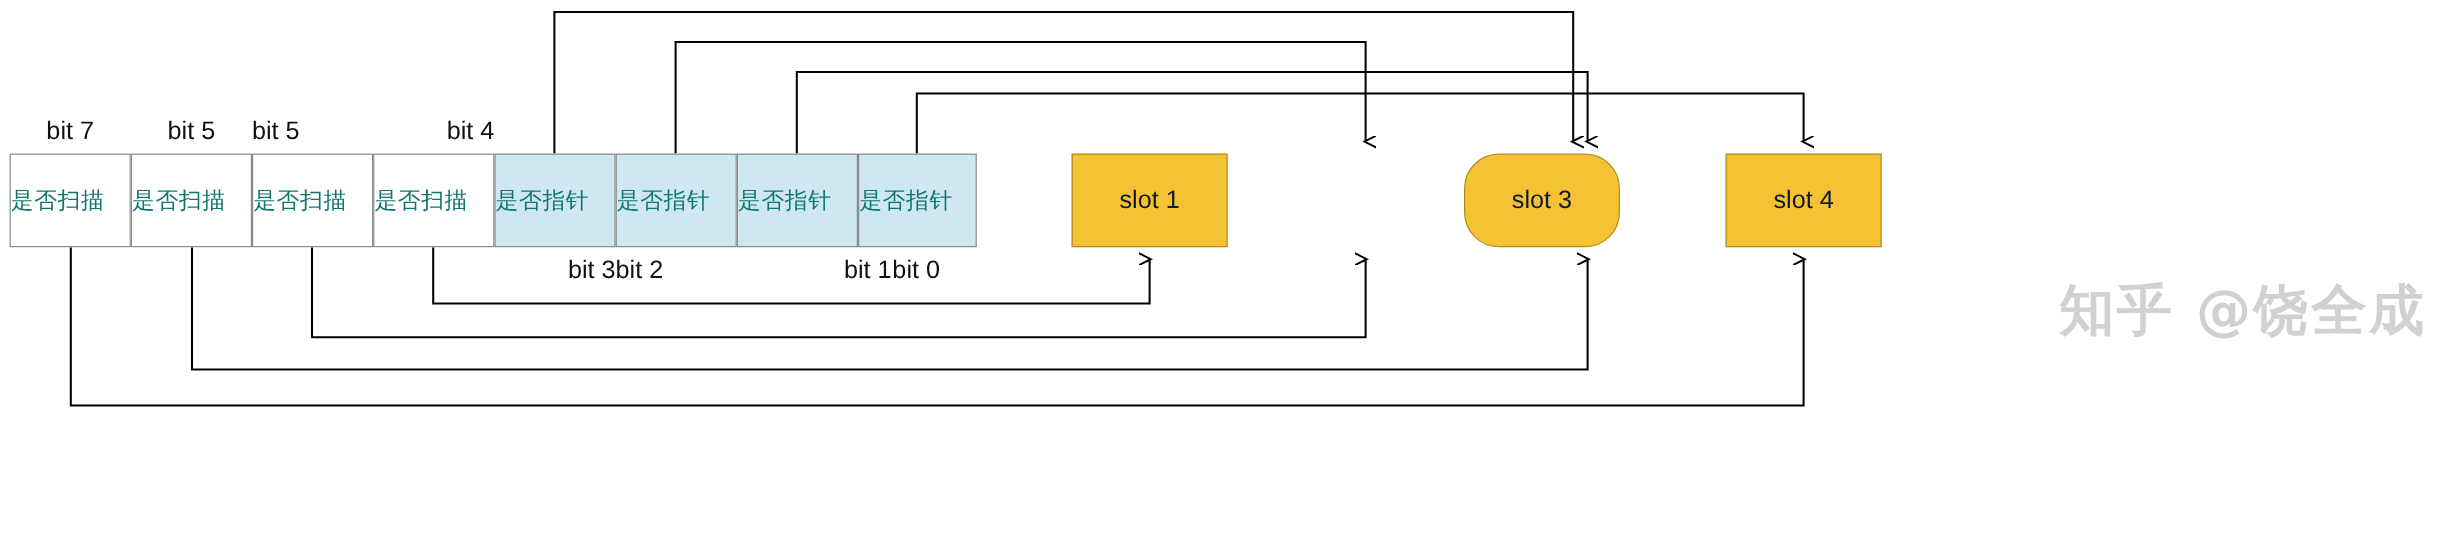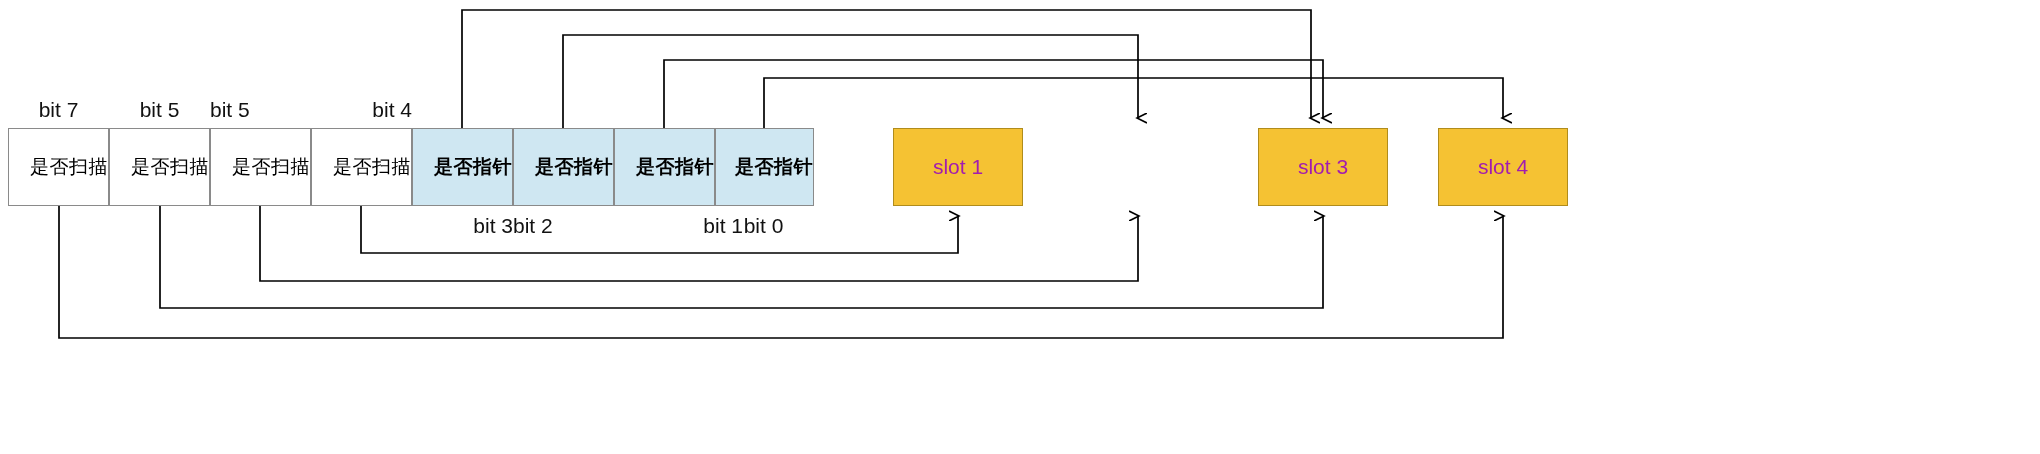--- a/index.html
+++ b/index.html
@@ -3,32 +3,32 @@
 <meta charset="utf-8">
 <style>
   html,body{margin:0;padding:0;background:#ffffff;}
   body{width:2040px;height:454px;overflow:hidden;font-family:"Liberation Sans","DejaVu Sans",sans-serif;}
   #stage{position:relative;width:2040px;height:324px;background:#ffffff;}
   svg.wires{position:absolute;left:0;top:0;width:2040px;height:454px;overflow:visible;}
 
   .cell{
     position:absolute;box-sizing:border-box;
     border:1px solid #8a8a8a;
-    display:flex;align-items:center;justify-content:flex-end;
-    font-size:19px;color:#000000;letter-spacing:.5px;
+    display:flex;align-items:center;justify-content:flex-start;
+    font-size:19px;color:#0f766e;letter-spacing:.5px;
     font-family:"DejaVu Sans","Liberation Sans",sans-serif;
   }
   .cell.scan{background:#ffffff;}
-  .cell.ptr{background:#cfe7f2;font-weight:bold;}
+  .cell.ptr{background:#cfe7f2;}
 
   .slot{
     position:absolute;box-sizing:border-box;
     background:#f5c233;border:1px solid #b08c1c;
     display:flex;align-items:center;justify-content:center;
-    font-size:21px;color:#a21caf;
+    font-size:21px;color:#0f172a;
     font-family:"Liberation Sans","DejaVu Sans",sans-serif;
   }
 
   .bitlabel{
     position:absolute;font-size:21px;color:#111;
     font-family:"Liberation Sans","DejaVu Sans",sans-serif;
     white-space:nowrap;
   }
 
   .watermark{
@@ -98,21 +98,22 @@
   </div>
 
   <div class="bitlabel" style="left:412px;top:214px;width:101px;text-align:right;">bit 3</div>
   <div class="bitlabel" style="left:513px;top:214px;width:101px;">bit 2</div>
   <div class="bitlabel" style="left:642px;top:214px;width:101px;text-align:right;">bit 1</div>
   <div class="bitlabel" style="left:713px;top:214px;width:101px;text-align:center;">bit 0</div>
 
   <div class="slot" style="left:893px;top:128px;width:130px;height:78px;">
     <span>slot 1</span>
   </div>
-  <div class="slot" style="left:1258px;top:128px;width:130px;height:78px;">
+  <div class="slot" style="left:1220px;top:128px;width:130px;height:78px;border-radius:29px;">
     <span>slot 3</span>
   </div>
   <div class="slot" style="left:1438px;top:128px;width:130px;height:78px;">
     <span>slot 4</span>
   </div>
 
+  <div class="watermark">知乎 @饶全成</div>
 
 </div>
 
 </body></html>

